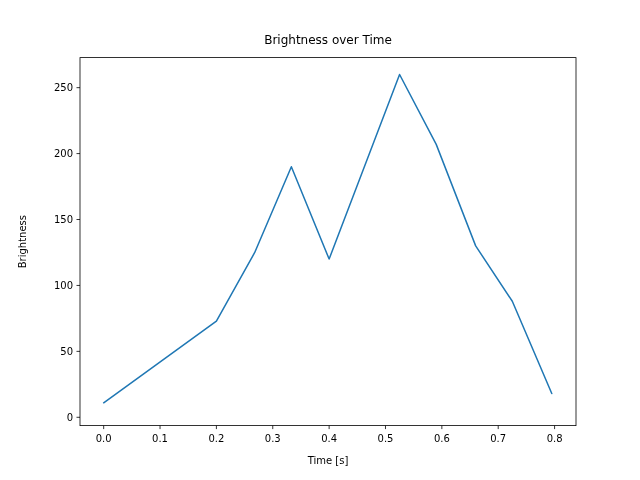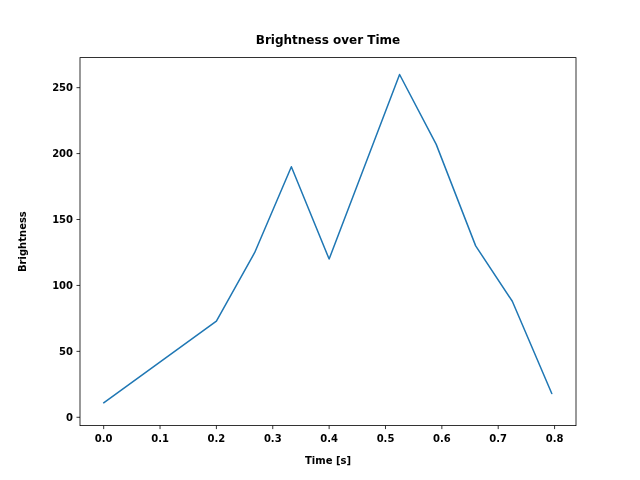--- a/index.html
+++ b/index.html
@@ -11,21 +11,20 @@
     width: 640px;
     height: 480px;
     overflow: hidden;
     font-family: "DejaVu Sans", sans-serif;
   }
   #figure {
     position: relative;
     width: 544px;
     height: 480px;
     background: #a3a3a3;
-    font-weight: bold;
   }
   #chart-svg {
     display: block;
     width: 640px;
     height: 480px;
   }
   .axis-line {
     fill: none;
     stroke: #000000;
     stroke-width: 0.8;

